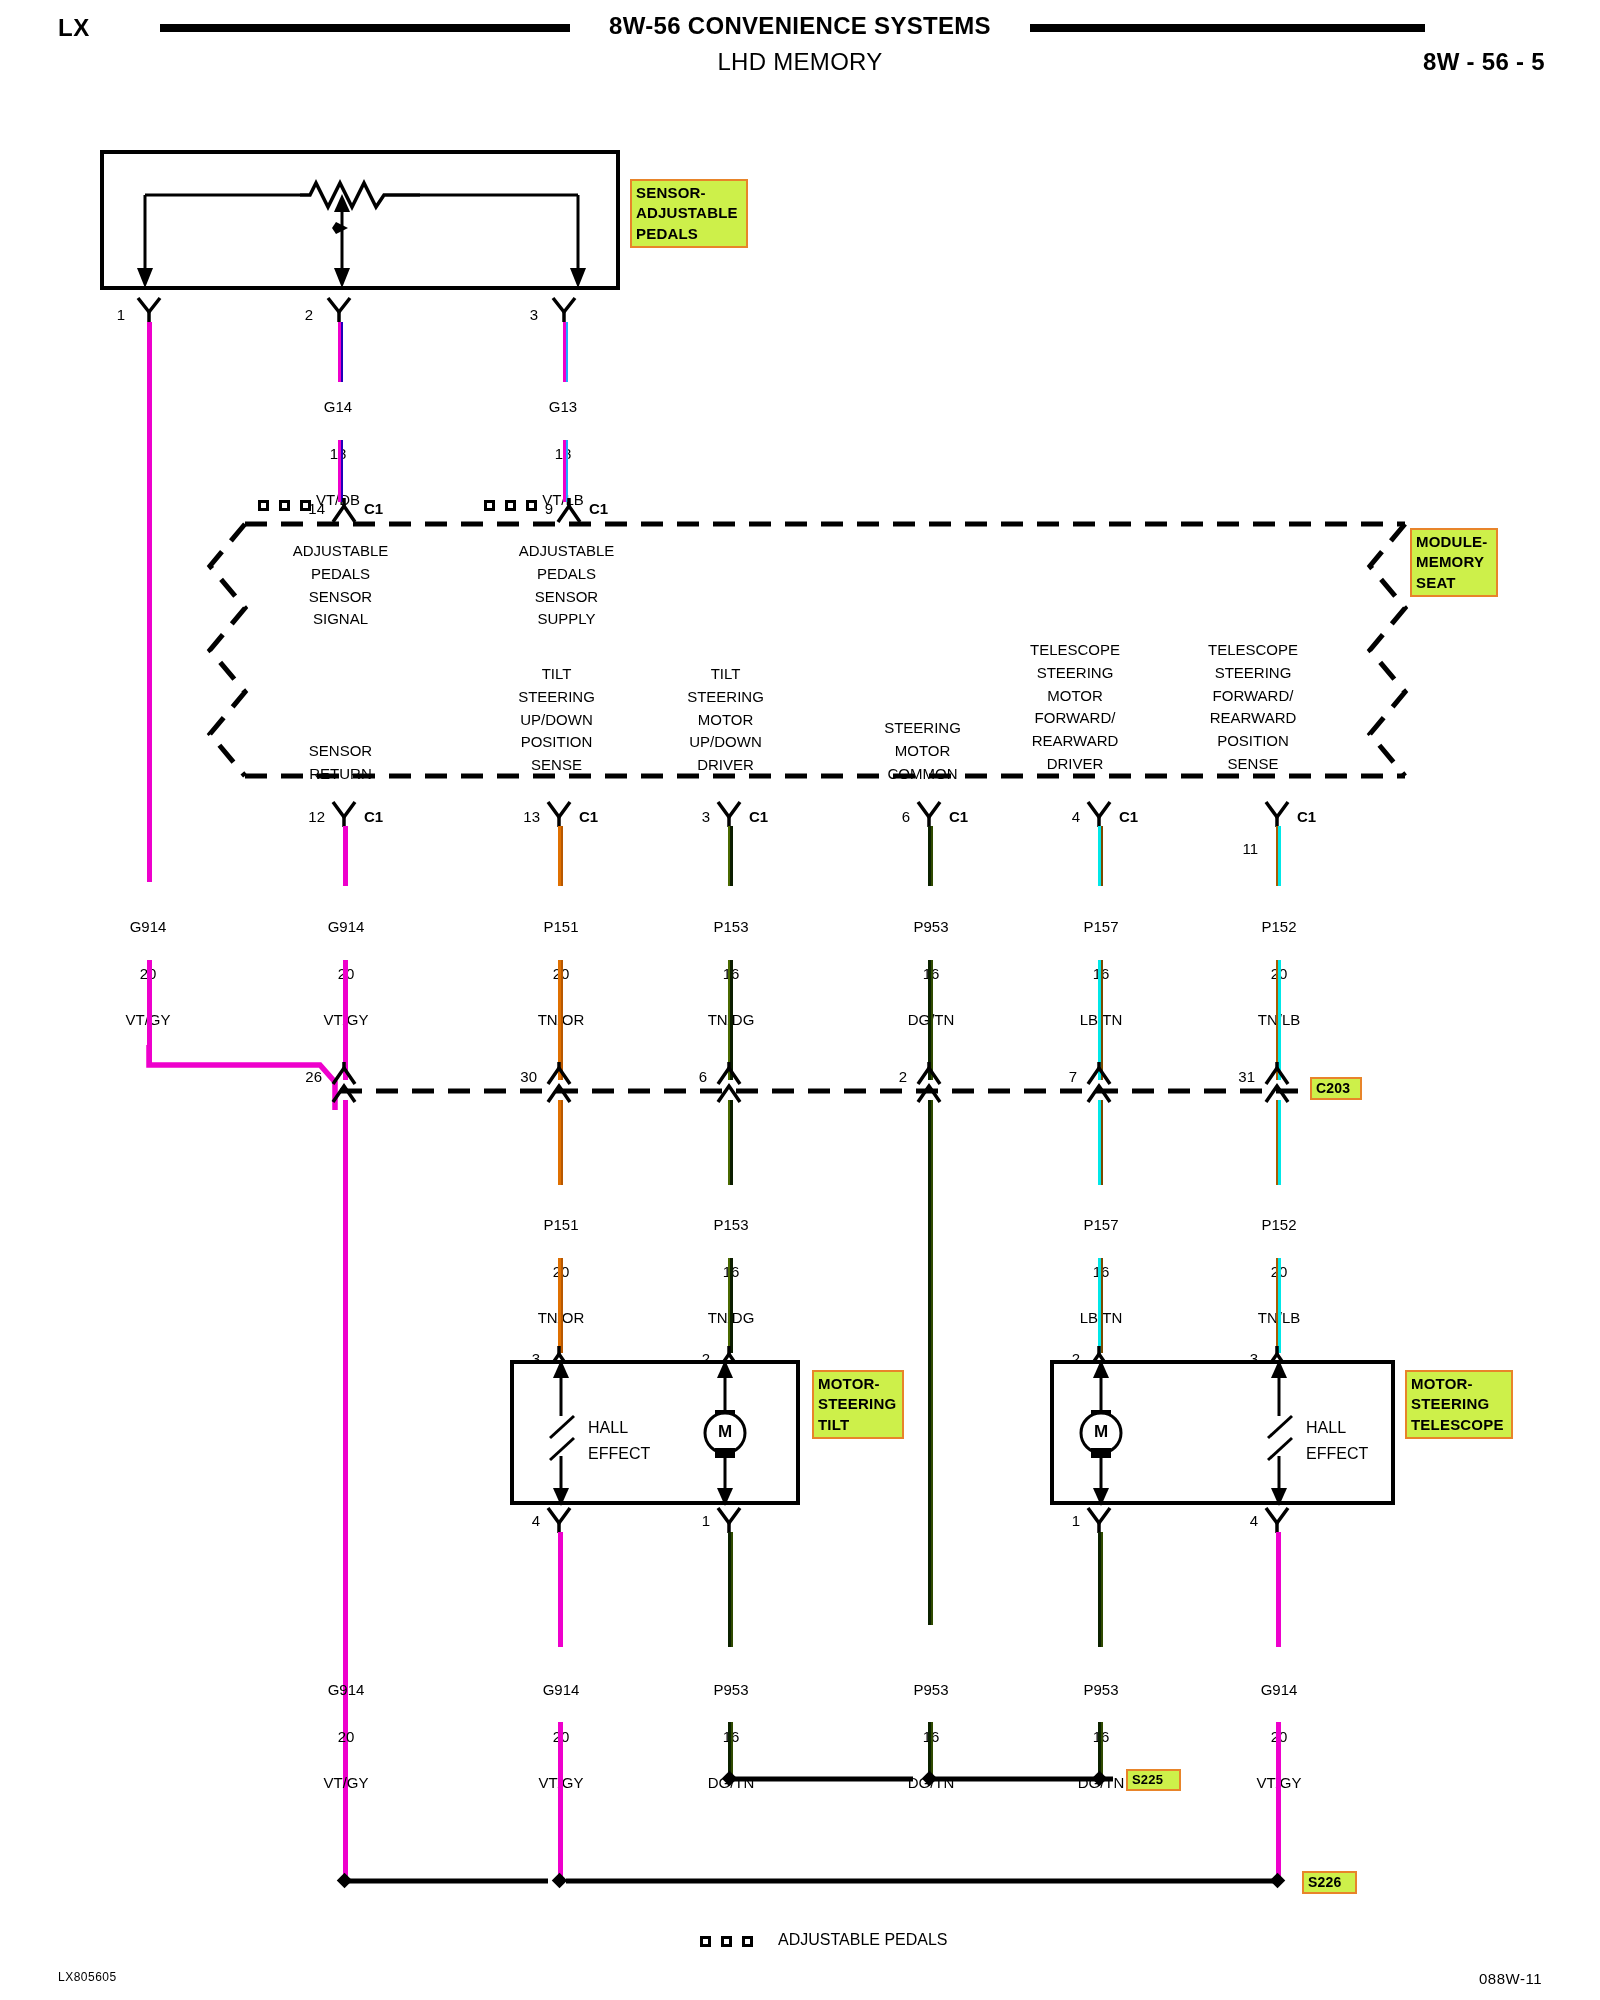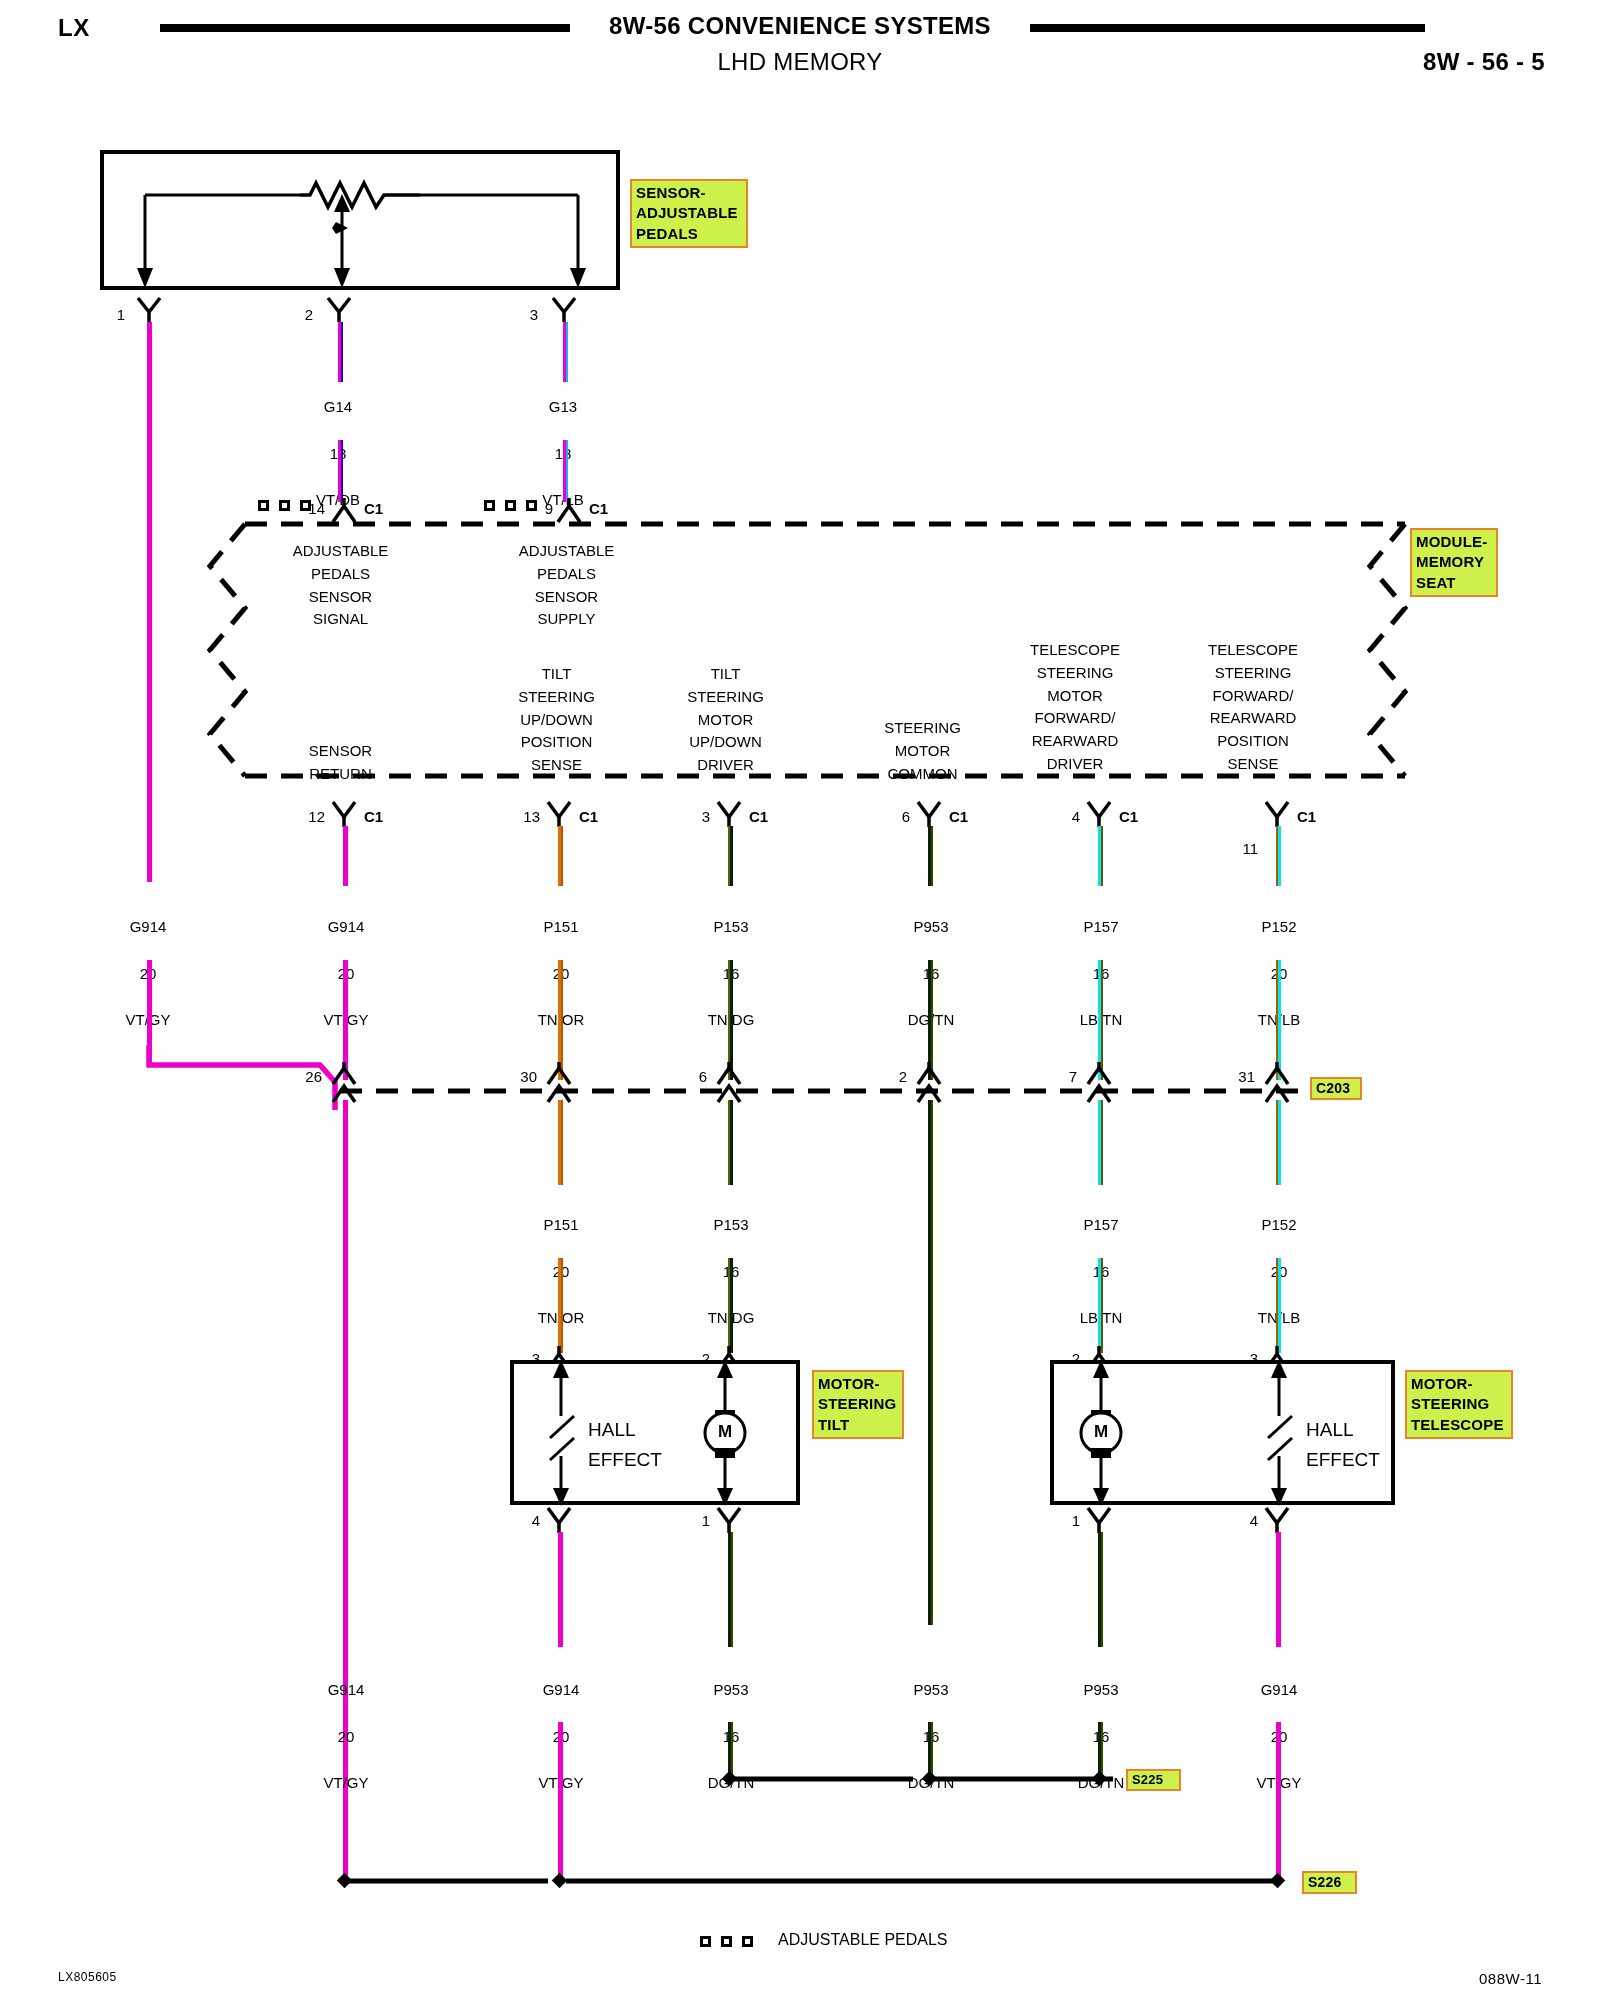--- a/index.html
+++ b/index.html
@@ -25,21 +25,21 @@
            box-sizing:border-box;letter-spacing:.2px;}
   .wire{position:absolute;width:5px;}
   .termtext{position:absolute;font-size:15px;text-align:center;line-height:1.52;white-space:pre-line;}
   .pinnum{position:absolute;font-size:15px;text-align:right;}
   .c1lbl{position:absolute;font-size:15px;font-weight:bold;}
   .wlabel{position:absolute;font-size:15px;text-align:center;line-height:1.55;white-space:pre-line;}
   .sq{position:absolute;width:11px;height:11px;border:3px solid #000;box-sizing:border-box;}
   .diamond{position:absolute;width:11px;height:11px;background:#000;
            transform:rotate(45deg);}
   svg{position:absolute;overflow:visible;}
-  .boxlabel{position:absolute;font-size:19px;line-height:1.6;white-space:pre-line;}
+  .boxlabel{position:absolute;font-size:16px;line-height:1.6;white-space:pre-line;}
 </style>
 </head>
 <body>
 
 <div class="abs" id="hdr-lx">LX</div>
 <div class="abs" id="hdr-rule-l"></div>
 <div class="abs" id="hdr-title">8W-56 CONVENIENCE SYSTEMS</div>
 <div class="abs" id="hdr-sub">LHD MEMORY</div>
 <div class="abs" id="hdr-rule-r"></div>
 <div class="abs" id="hdr-page">8W - 56 - 5</div>

